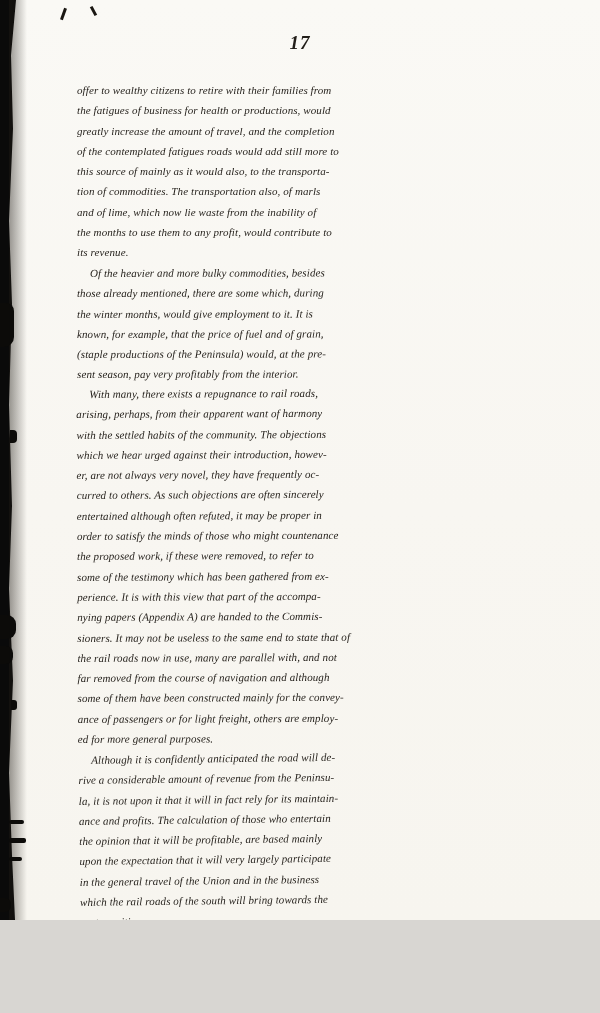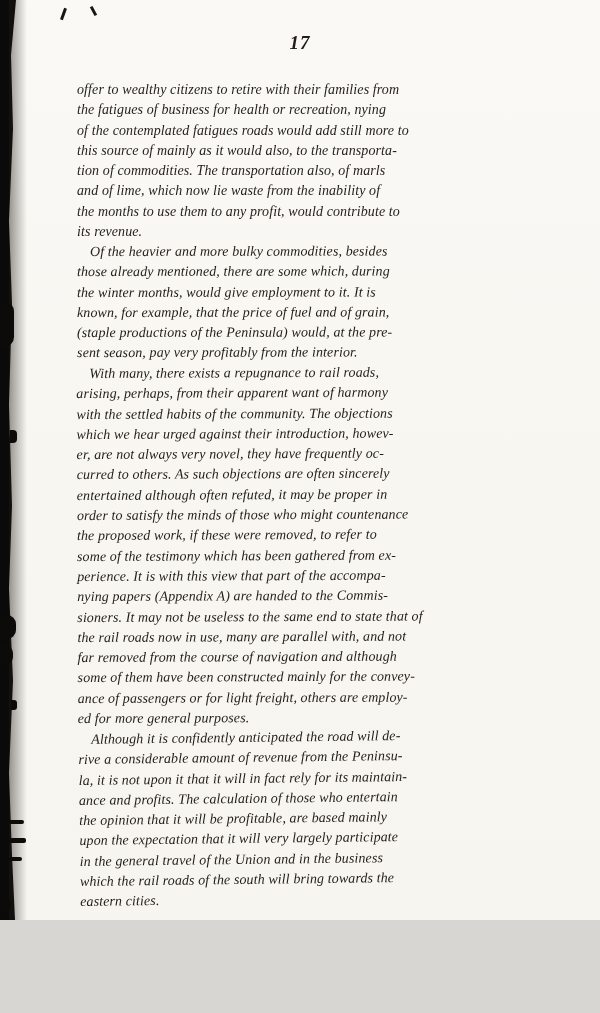--- a/index.html
+++ b/index.html
@@ -42,21 +42,21 @@
     text-align: center;
     font-weight: bold;
     font-size: 19px;
     letter-spacing: 1px;
   }
   .text-block {
     position: absolute;
     left: 77px;
     top: 80px;
     width: 474px;
-    font-size: 14px;
+    font-size: 11px;
     line-height: 20.3px;
     letter-spacing: 0.1px;
   }
   .para { margin: 0; }
   .para .line { white-space: nowrap; }
   .para .line.indent { padding-left: 13px; }
   
   .para-1 { transform: rotate(-0.1deg); transform-origin: 0 50%; }
   .para-2 { transform: rotate(-0.25deg); transform-origin: 0 50%; }
   .para-3 { transform: rotate(-0.7deg) translateX(2px); transform-origin: 0 40%; }
@@ -105,21 +105,22 @@
   <div class="smudge" style="left:0; top:898px; width:11px; height:14px; border-radius:0 6px 6px 0;"></div>
 
   <div class="topmark" style="left:62px; top:8px; width:3px; height:12px;"></div>
   <div class="topmark" style="left:92px; top:6px; width:3px; height:10px; transform:rotate(-28deg);"></div>
 
   <div class="page-number">17</div>
 
   <div class="text-block">
       <div class="para para-0">
         <div class="line">offer to wealthy citizens to retire with their families from</div>
-        <div class="line">the fatigues of business for health or recreation, nying</div>
+        <div class="line">the fatigues of business for health or productions, would</div>
+        <div class="line">greatly increase the amount of travel, and the completion</div>
         <div class="line">of the contemplated fatigues roads would add still more to</div>
         <div class="line">this source of mainly as it would also, to the transporta-</div>
         <div class="line">tion of commodities.  The transportation also, of marls</div>
         <div class="line">and of lime, which now lie waste from the inability of</div>
         <div class="line">the months to use them to any profit, would contribute to</div>
         <div class="line">its revenue.</div>
       </div>
       <div class="para para-1">
         <div class="line indent">Of the heavier and more bulky commodities, besides</div>
         <div class="line">those already mentioned, there are some which, during</div>

